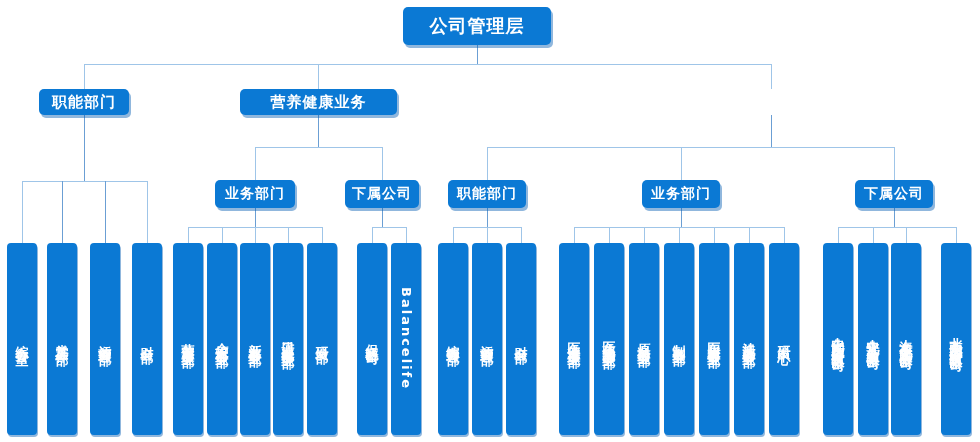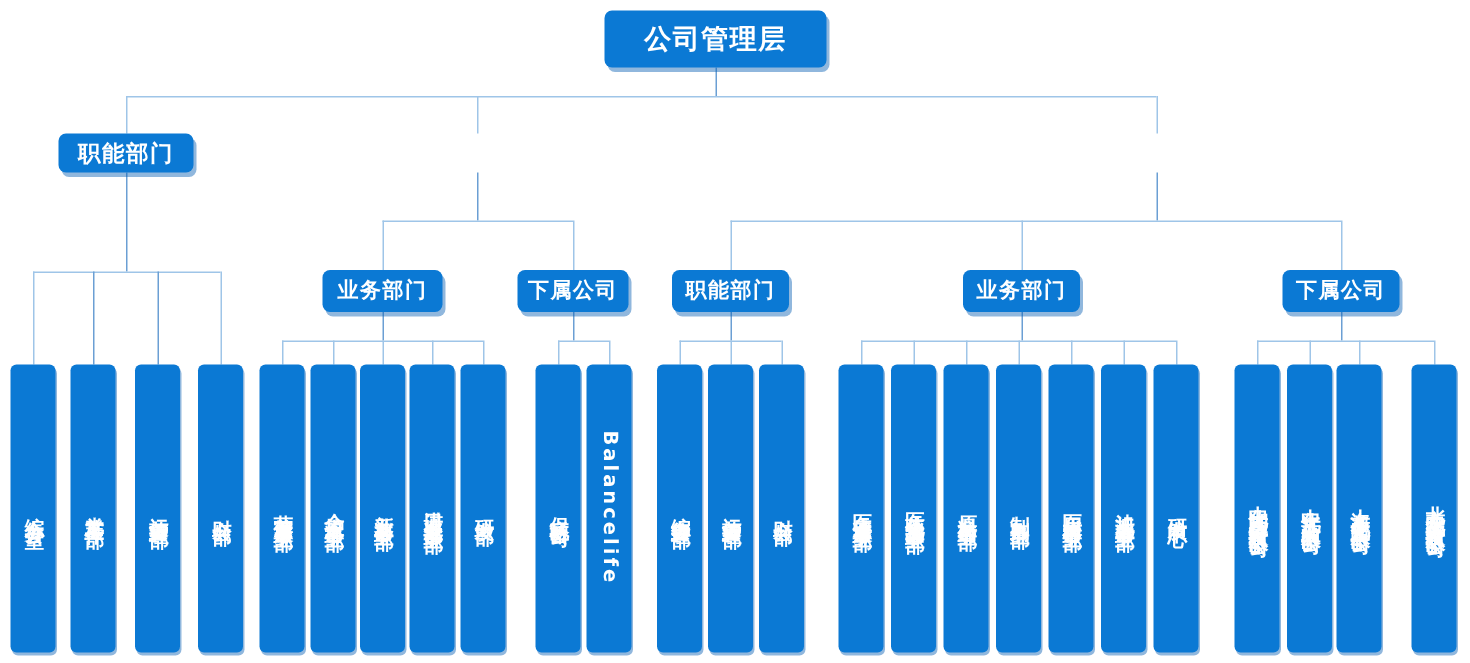--- a/index.html
+++ b/index.html
@@ -126,20 +126,21 @@
   <div class="vl dark" style="left:894px;top:208px;height:19px"></div>
   <div class="hl" style="left:838px;top:227px;width:118px"></div>
   <div class="vl" style="left:838px;top:227px;height:16px"></div>
   <div class="vl" style="left:873px;top:227px;height:16px"></div>
   <div class="vl" style="left:906px;top:227px;height:16px"></div>
   <div class="vl" style="left:956px;top:227px;height:16px"></div>
 
   <div class="node root-node" style="left:403px;top:7px;width:148px;height:38px">公司管理层</div>
 
   <div class="node l2-node" style="left:39px;top:89px;width:90px;height:26px">职能部门</div>
+  <div class="node l2-node" style="left:240px;top:89px;width:157px;height:26px">营养健康业务</div>
 
   <div class="node l3-node" style="left:215px;top:180px;width:80px;height:28px">业务部门</div>
   <div class="node l3-node" style="left:345px;top:180px;width:74px;height:28px">下属公司</div>
   <div class="node l3-node" style="left:448px;top:180px;width:78px;height:28px">职能部门</div>
   <div class="node l3-node" style="left:642px;top:180px;width:78px;height:28px">业务部门</div>
   <div class="node l3-node" style="left:855px;top:180px;width:78px;height:28px">下属公司</div>
 
   <div class="col" style="left:7px">综合办公室</div>
   <div class="col" style="left:47px">党群工作部</div>
   <div class="col" style="left:90px">运营管理部</div>

